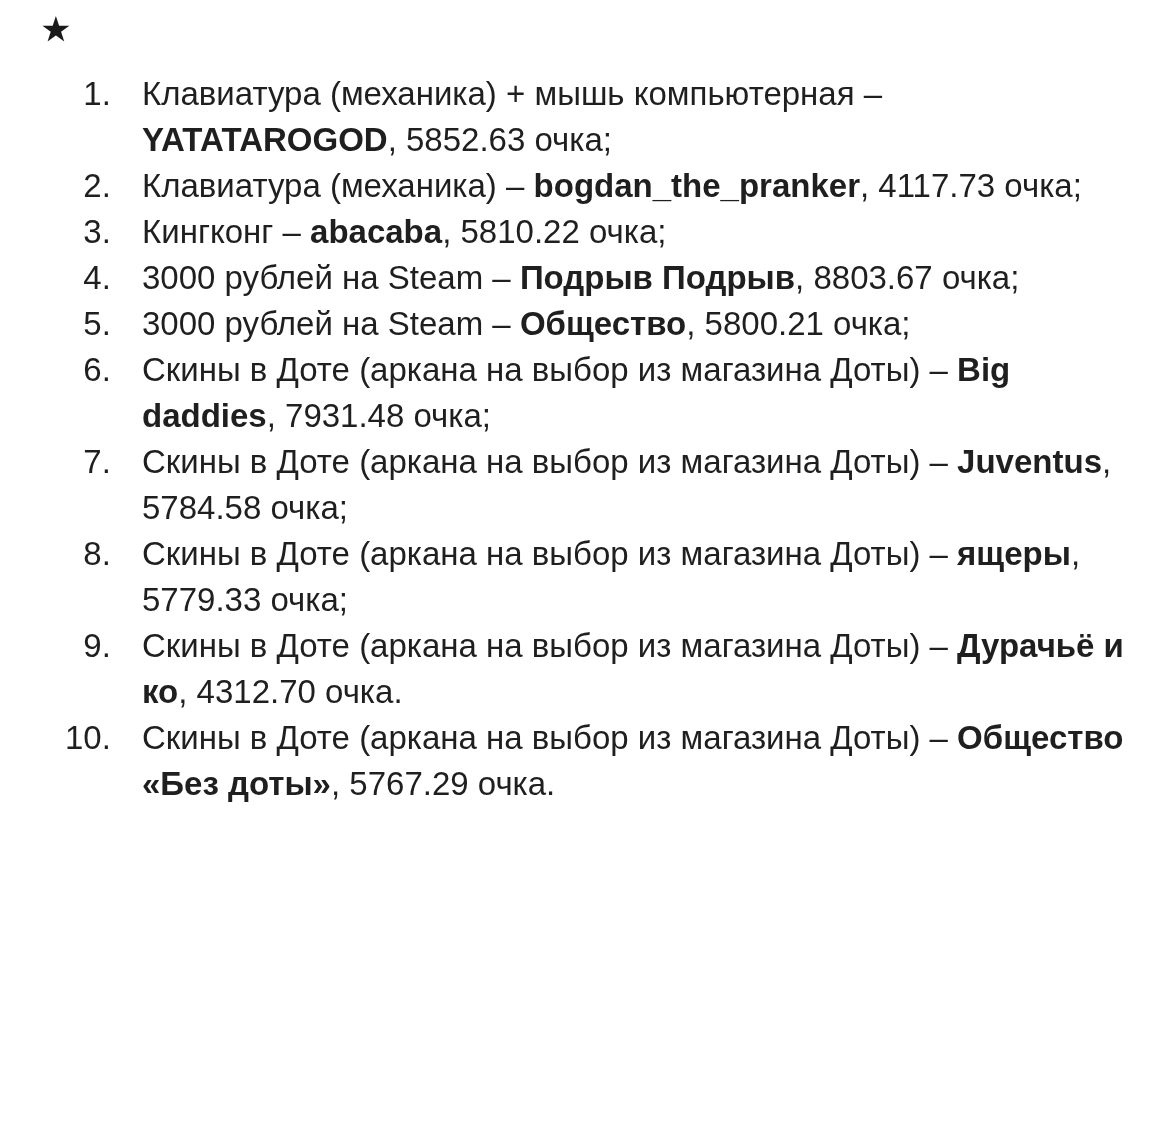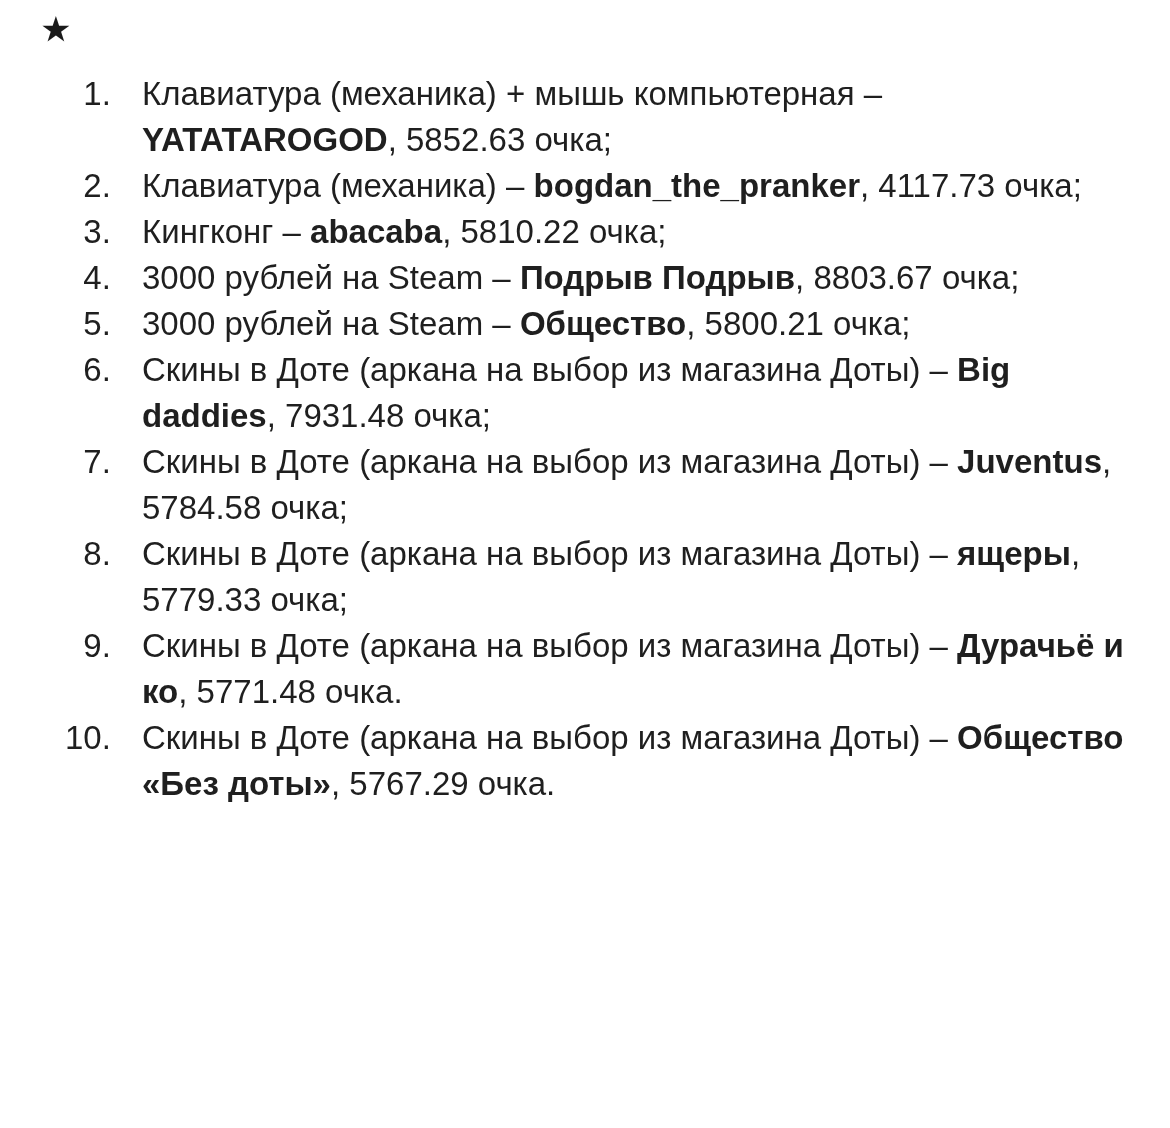--- a/index.html
+++ b/index.html
@@ -69,17 +69,17 @@
 
   <ol class="top-list">
     <li><span class="item-text">Клавиатура (механика) + мышь компьютерная</span><span> – </span><span class="winner">YATATAROGOD</span><span>, 5852.63 очка;</span></li>
     <li><span class="item-text">Клавиатура (механика)</span><span> – </span><span class="winner">bogdan_the_pranker</span><span>, 4117.73 очка;</span></li>
     <li><span class="item-text">Кингконг</span><span> – </span><span class="winner">abacaba</span><span>, 5810.22 очка;</span></li>
     <li><span class="item-text">3000 рублей на Steam</span><span> – </span><span class="winner">Подрыв Подрыв</span><span>, 8803.67 очка;</span></li>
     <li><span class="item-text">3000 рублей на Steam</span><span> – </span><span class="winner">Общество</span><span>, 5800.21 очка;</span></li>
     <li><span class="item-text">Скины в Доте (аркана на выбор из магазина Доты)</span><span> – </span><span class="winner">Big daddies</span><span>, 7931.48 очка;</span></li>
     <li><span class="item-text">Скины в Доте (аркана на выбор из магазина Доты)</span><span> – </span><span class="winner">Juventus</span><span>, 5784.58 очка;</span></li>
     <li><span class="item-text">Скины в Доте (аркана на выбор из магазина Доты)</span><span> – </span><span class="winner">ящеры</span><span>, 5779.33 очка;</span></li>
-    <li><span class="item-text">Скины в Доте (аркана на выбор из магазина Доты)</span><span> – </span><span class="winner">Дурачьё и ко</span><span>, 5771.48 очка.</span></li>
+    <li><span class="item-text">Скины в Доте (аркана на выбор из магазина Доты)</span><span> – </span><span class="winner">Дурачьё и ко</span><span>, 4312.70 очка.</span></li>
     <li><span class="item-text">Скины в Доте (аркана на выбор из магазина Доты)</span><span> – </span><span class="winner">Общество «Без доты»</span><span>, 5767.29 очка.</span></li>
   </ol>
 
 </div>
 
 </body></html>

